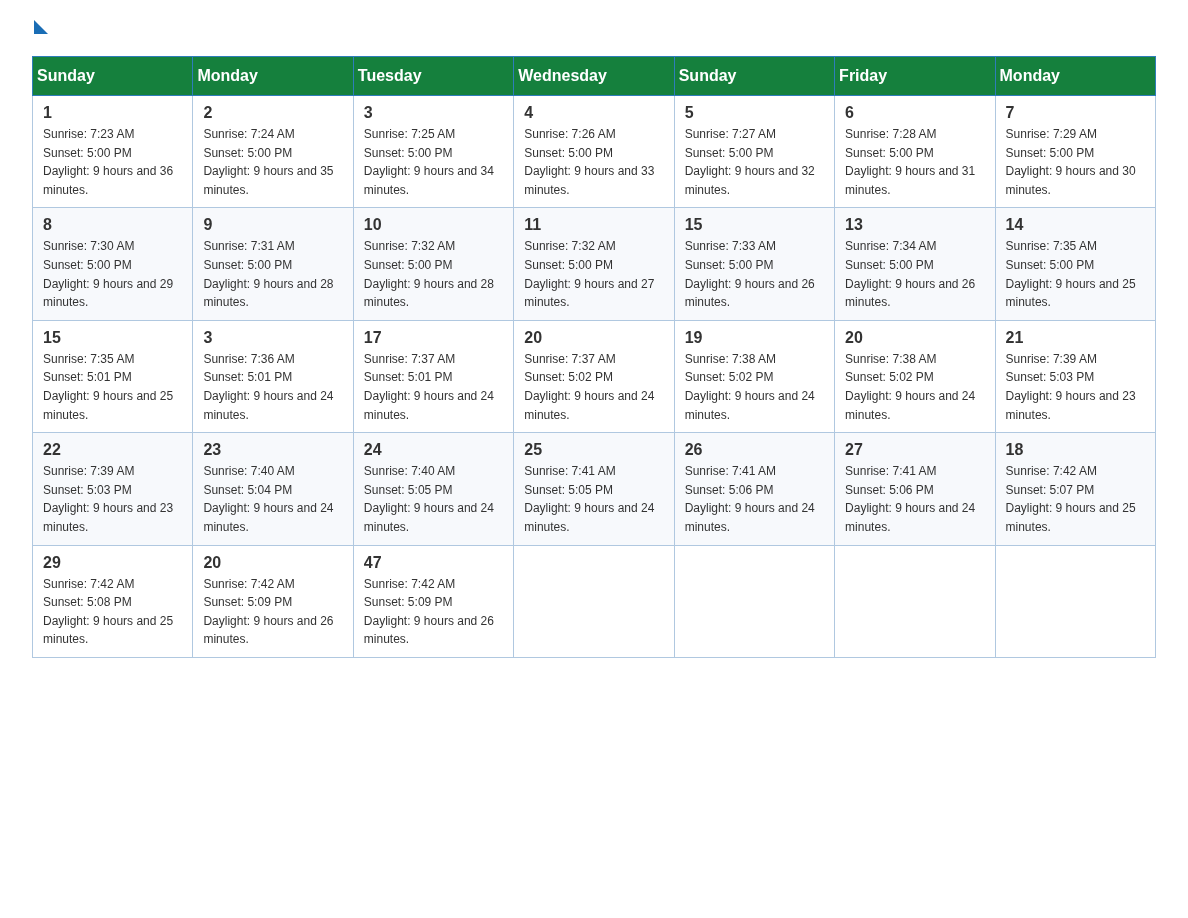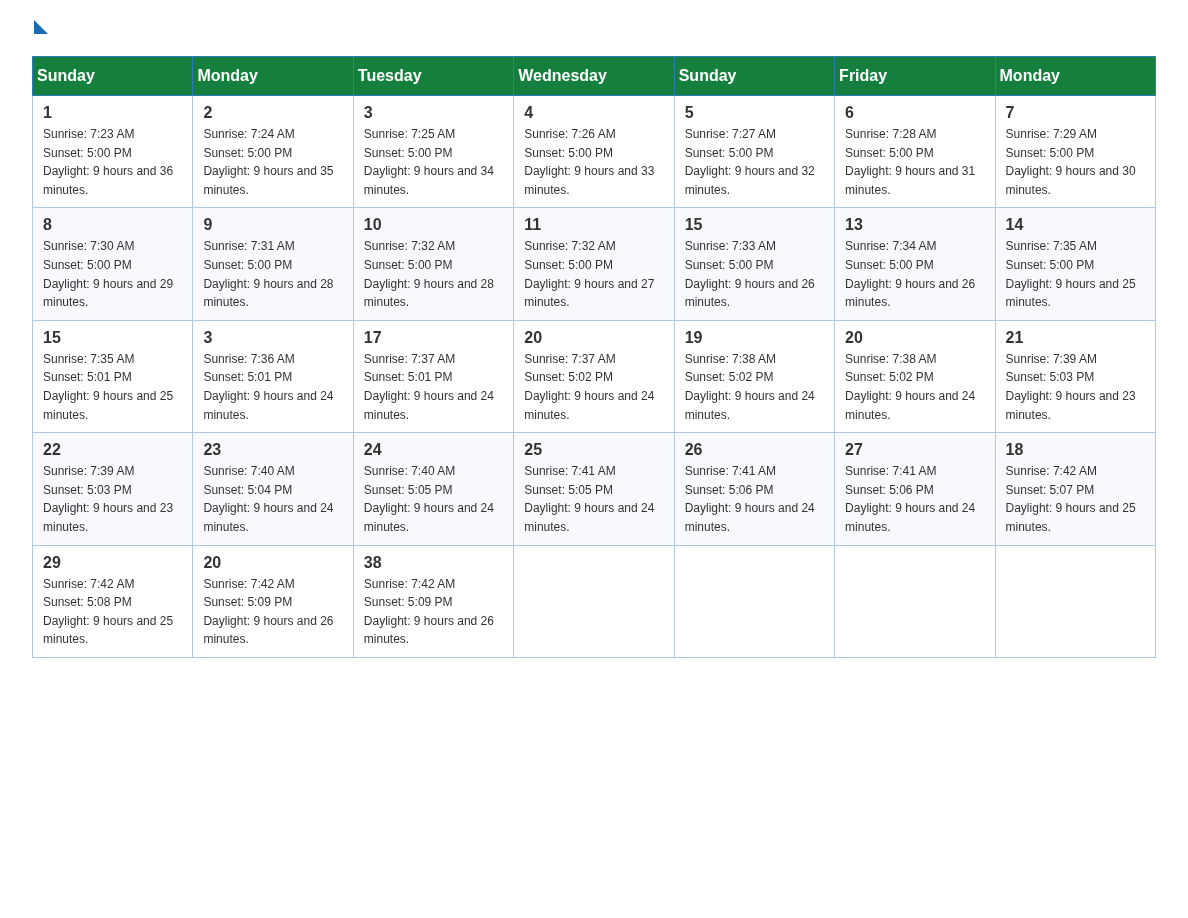--- a/index.html
+++ b/index.html
@@ -197,21 +197,21 @@
         <td><span class="day-num">27</span>
 <span class="day-info">Sunrise: 7:41 AM<br>Sunset: 5:06 PM<br>Daylight: 9 hours and 24 minutes.</span></td>
         <td><span class="day-num">18</span>
 <span class="day-info">Sunrise: 7:42 AM<br>Sunset: 5:07 PM<br>Daylight: 9 hours and 25 minutes.</span></td>
       </tr>
       <tr>
         <td><span class="day-num">29</span>
 <span class="day-info">Sunrise: 7:42 AM<br>Sunset: 5:08 PM<br>Daylight: 9 hours and 25 minutes.</span></td>
         <td><span class="day-num">20</span>
 <span class="day-info">Sunrise: 7:42 AM<br>Sunset: 5:09 PM<br>Daylight: 9 hours and 26 minutes.</span></td>
-        <td><span class="day-num">38</span>
+        <td><span class="day-num">47</span>
 <span class="day-info">Sunrise: 7:42 AM<br>Sunset: 5:09 PM<br>Daylight: 9 hours and 26 minutes.</span></td>
         <td class="empty"></td>
         <td class="empty"></td>
         <td class="empty"></td>
         <td class="empty"></td>
       </tr>
     </tbody>
 </table>
 
 </body></html>

